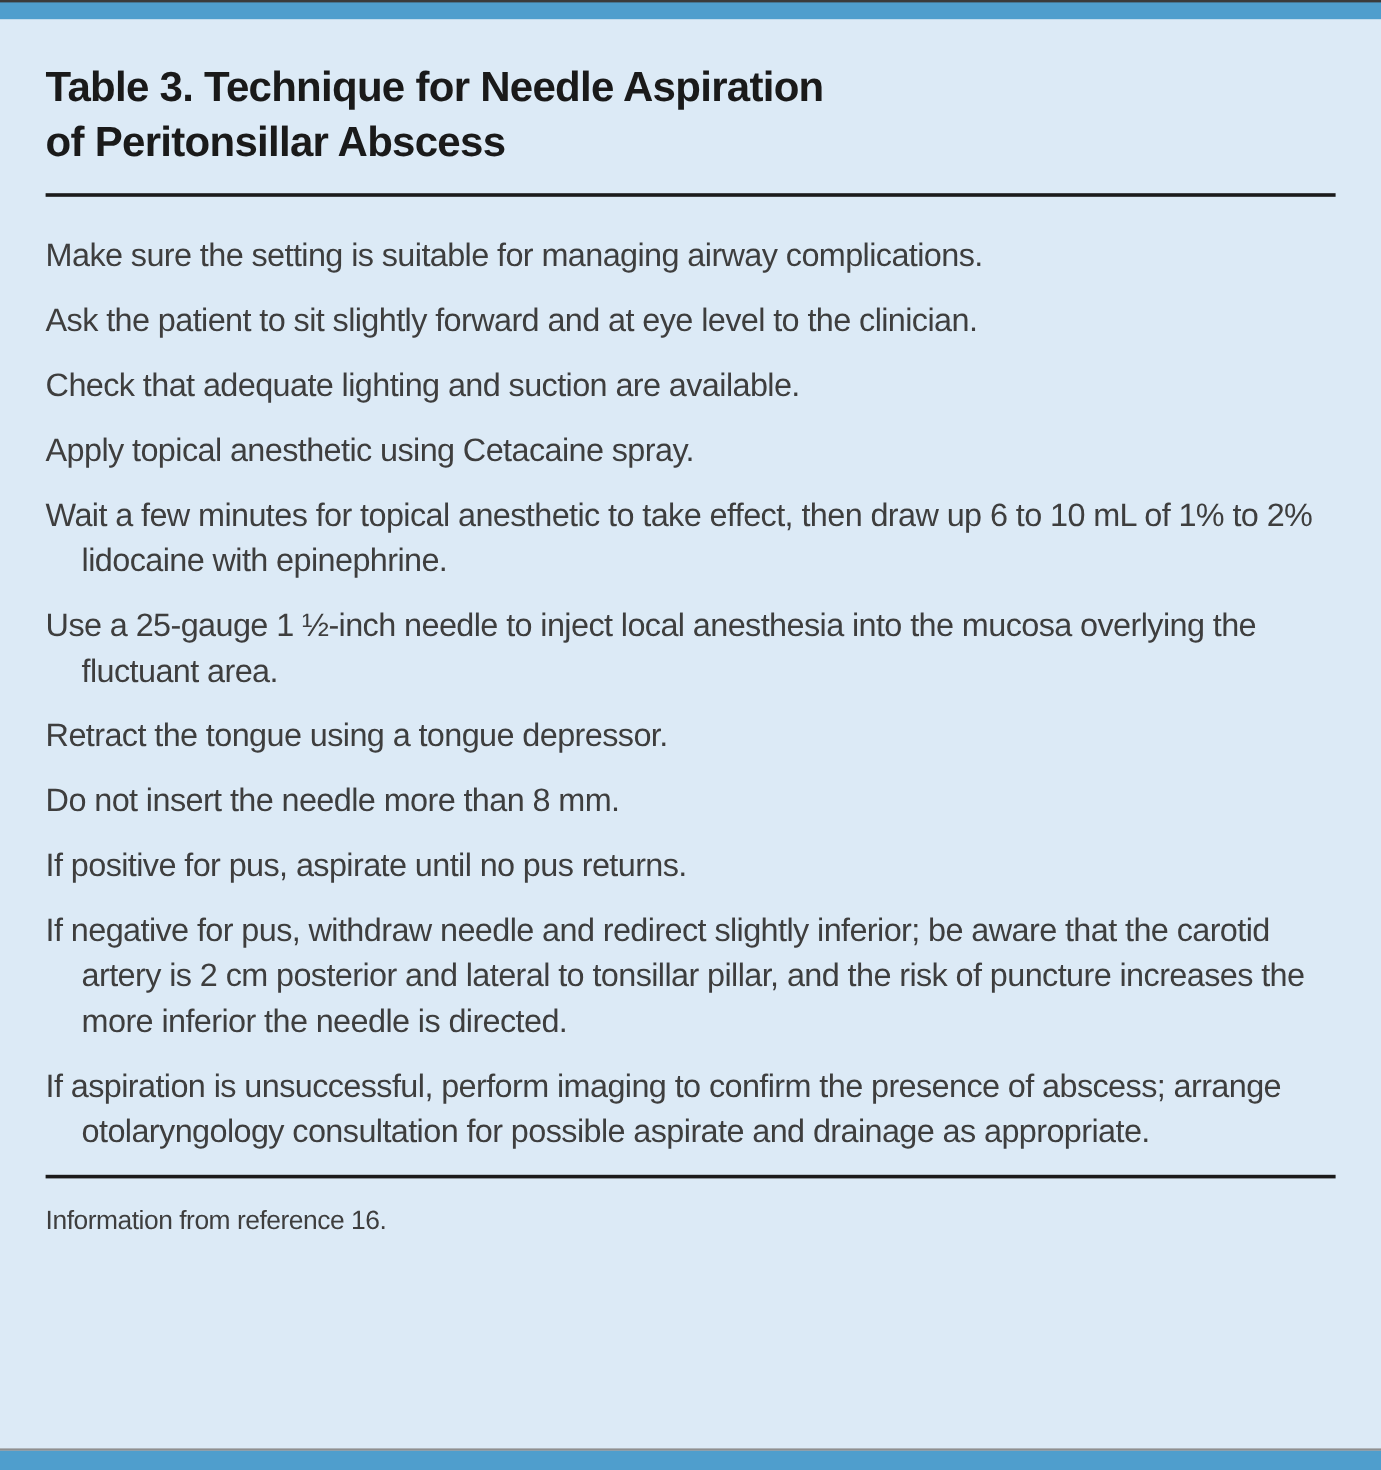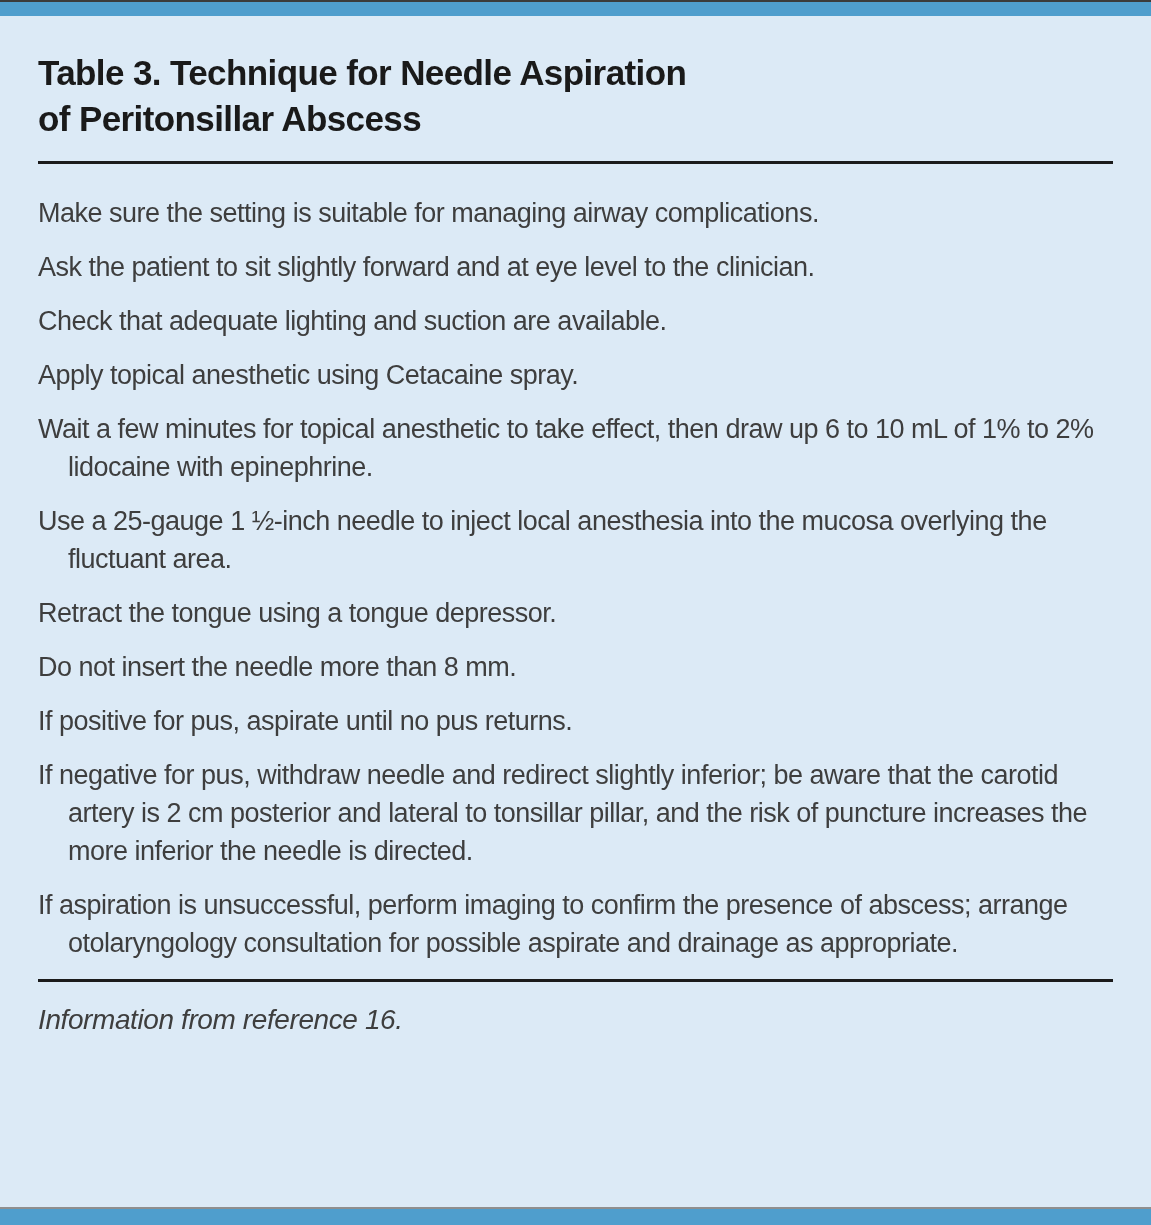--- a/index.html
+++ b/index.html
@@ -56,22 +56,21 @@
     line-height:38px;
     letter-spacing:-0.5px;
     color:var(--body-text);
     padding-left:30px;
     text-indent:-30px;
     margin-bottom:10px;
     margin-top:16px;
   }
   .footnote{
     margin-top:22px;
-    font-size:28px;
-    font-style:italic;
+    font-size:22px;
     letter-spacing:-0.4px;
     color:var(--body-text);
   }
   .bottom-strip{
     position:absolute;
     bottom:0;left:0;right:0;
   }
   .gray-line{
     height:2px;
     background:var(--gray-line);

